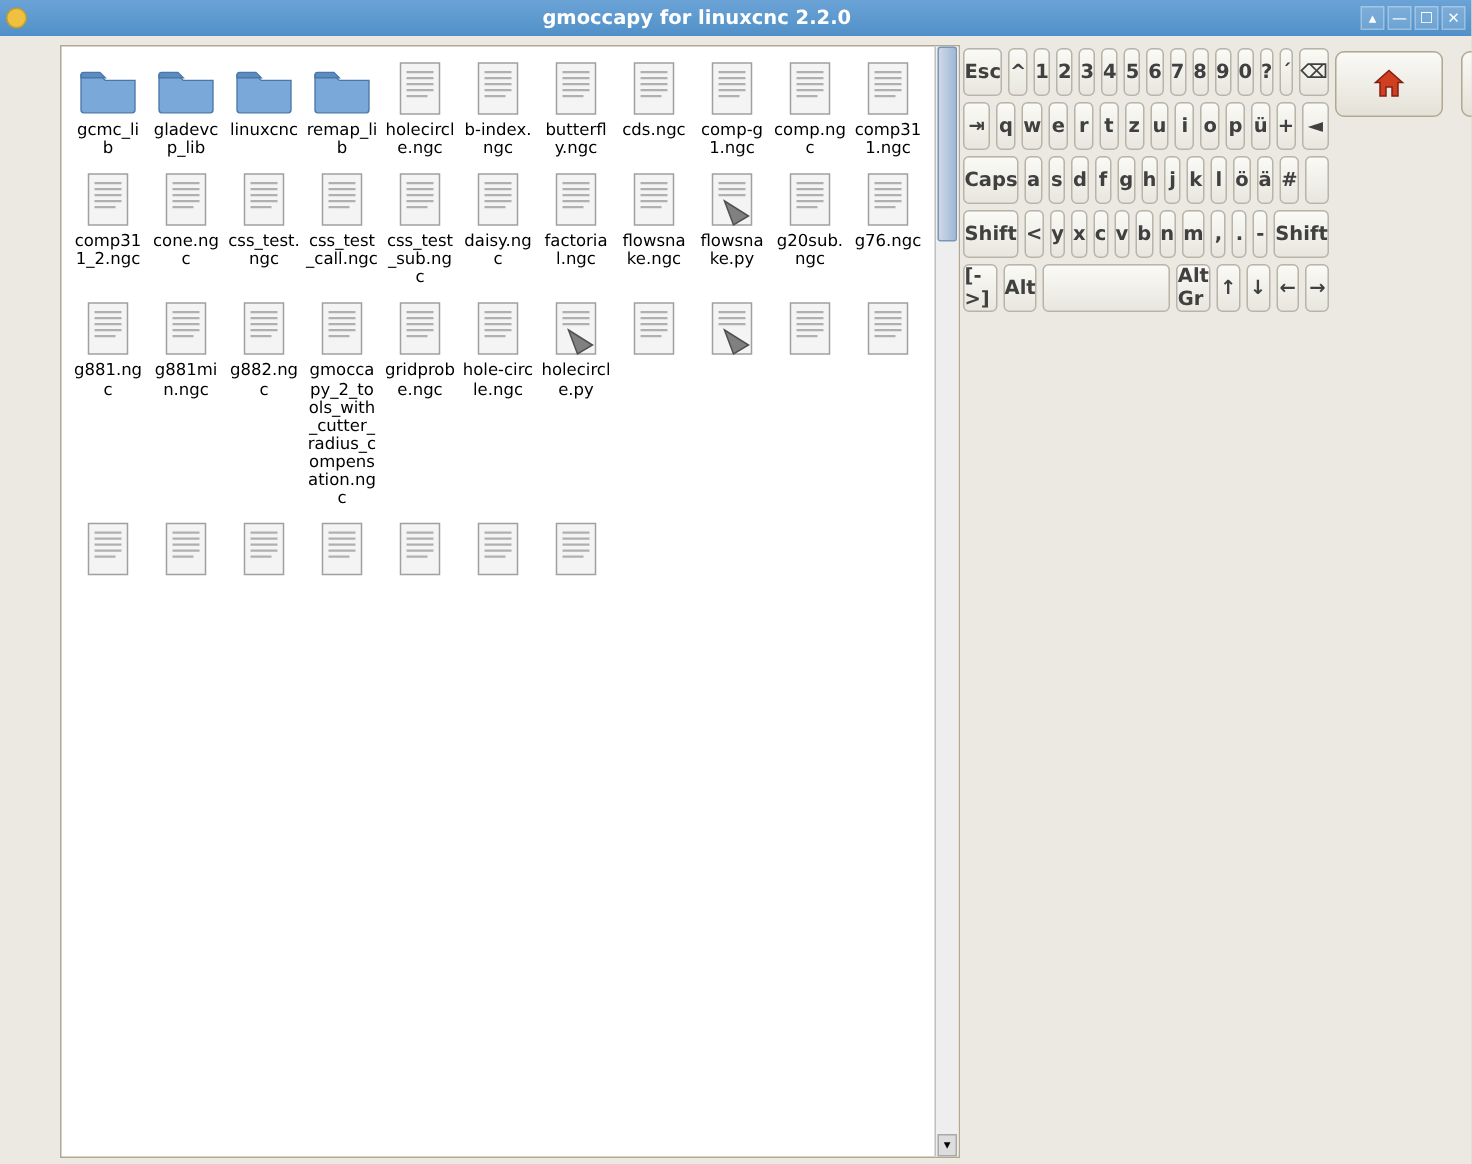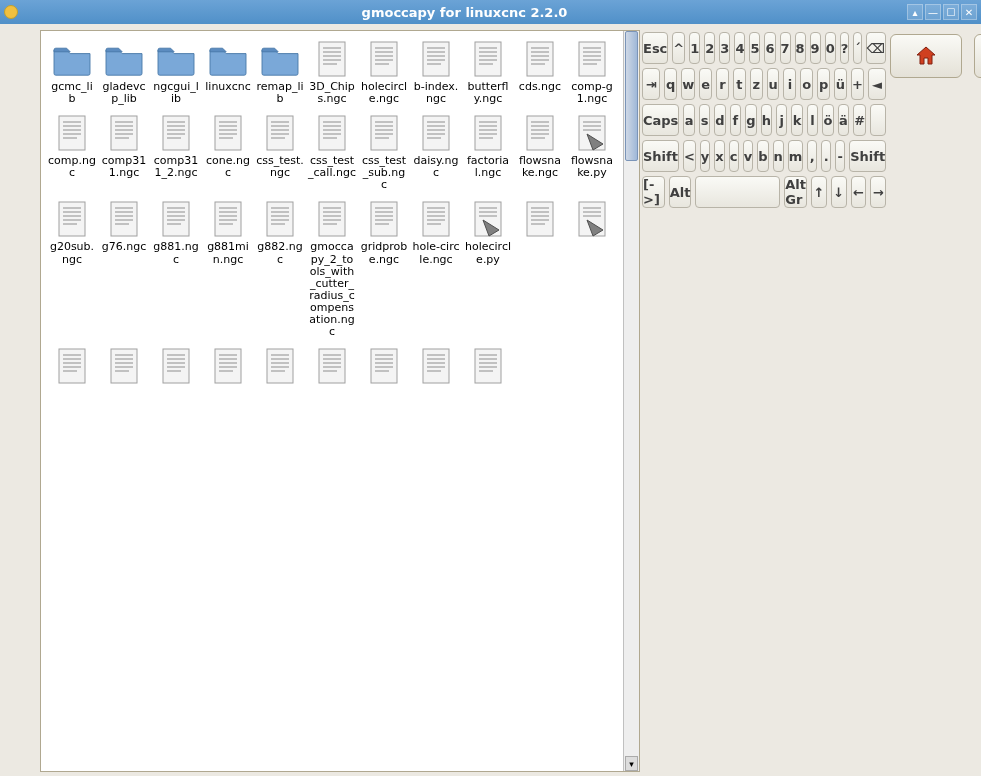--- a/index.html
+++ b/index.html
@@ -94,54 +94,30 @@
               </div>
               <div class="label">gladevcp_lib</div>
             </div>
             <div class="file-item">
               <div class="icon">
                 <svg class="folder-svg" viewBox="0 0 48 40">
                   <path d="M4 10 h14 l4 4 h22 v22 a2 2 0 0 1 -2 2 h-36 a2 2 0 0 1 -2 -2 z" fill="#7aa8d8" stroke="#4878a8"></path>
                   <path d="M4 10 a2 2 0 0 1 2 -2 h12 l4 4 h-18 z" fill="#5c8cc0" stroke="#4878a8"></path>
                 </svg>
               </div>
-              <div class="label">ngcgui_lib</div>
+              <div class="label">linuxcnc</div>
             </div>
             <div class="file-item">
               <div class="icon">
                 <svg class="folder-svg" viewBox="0 0 48 40">
                   <path d="M4 10 h14 l4 4 h22 v22 a2 2 0 0 1 -2 2 h-36 a2 2 0 0 1 -2 -2 z" fill="#7aa8d8" stroke="#4878a8"></path>
                   <path d="M4 10 a2 2 0 0 1 2 -2 h12 l4 4 h-18 z" fill="#5c8cc0" stroke="#4878a8"></path>
                 </svg>
               </div>
-              <div class="label">linuxcnc</div>
-            </div>
-            <div class="file-item">
-              <div class="icon">
-                <svg class="folder-svg" viewBox="0 0 48 40">
-                  <path d="M4 10 h14 l4 4 h22 v22 a2 2 0 0 1 -2 2 h-36 a2 2 0 0 1 -2 -2 z" fill="#7aa8d8" stroke="#4878a8"></path>
-                  <path d="M4 10 a2 2 0 0 1 2 -2 h12 l4 4 h-18 z" fill="#5c8cc0" stroke="#4878a8"></path>
-                </svg>
-              </div>
               <div class="label">remap_lib</div>
-            </div>
-            <div class="file-item">
-              <div class="icon">
-                <svg class="file-svg" viewBox="0 0 30 38">
-                  <rect x="2" y="2" width="26" height="34" fill="#f4f4f4" stroke="#a0a0a0"></rect>
-                  <g stroke="#b0b0b0" stroke-width="1.5">
-                    <line x1="6" y1="8" x2="24" y2="8"></line>
-                    <line x1="6" y1="12" x2="24" y2="12"></line>
-                    <line x1="6" y1="16" x2="24" y2="16"></line>
-                    <line x1="6" y1="20" x2="24" y2="20"></line>
-                    <line x1="6" y1="24" x2="20" y2="24"></line>
-                  </g>
-                </svg>
-              </div>
-              <div class="label">3D_Chips.ngc</div>
             </div>
             <div class="file-item">
               <div class="icon">
                 <svg class="file-svg" viewBox="0 0 30 38">
                   <rect x="2" y="2" width="26" height="34" fill="#f4f4f4" stroke="#a0a0a0"></rect>
                   <g stroke="#b0b0b0" stroke-width="1.5">
                     <line x1="6" y1="8" x2="24" y2="8"></line>
                     <line x1="6" y1="12" x2="24" y2="12"></line>
                     <line x1="6" y1="16" x2="24" y2="16"></line>
                     <line x1="6" y1="20" x2="24" y2="20"></line>

